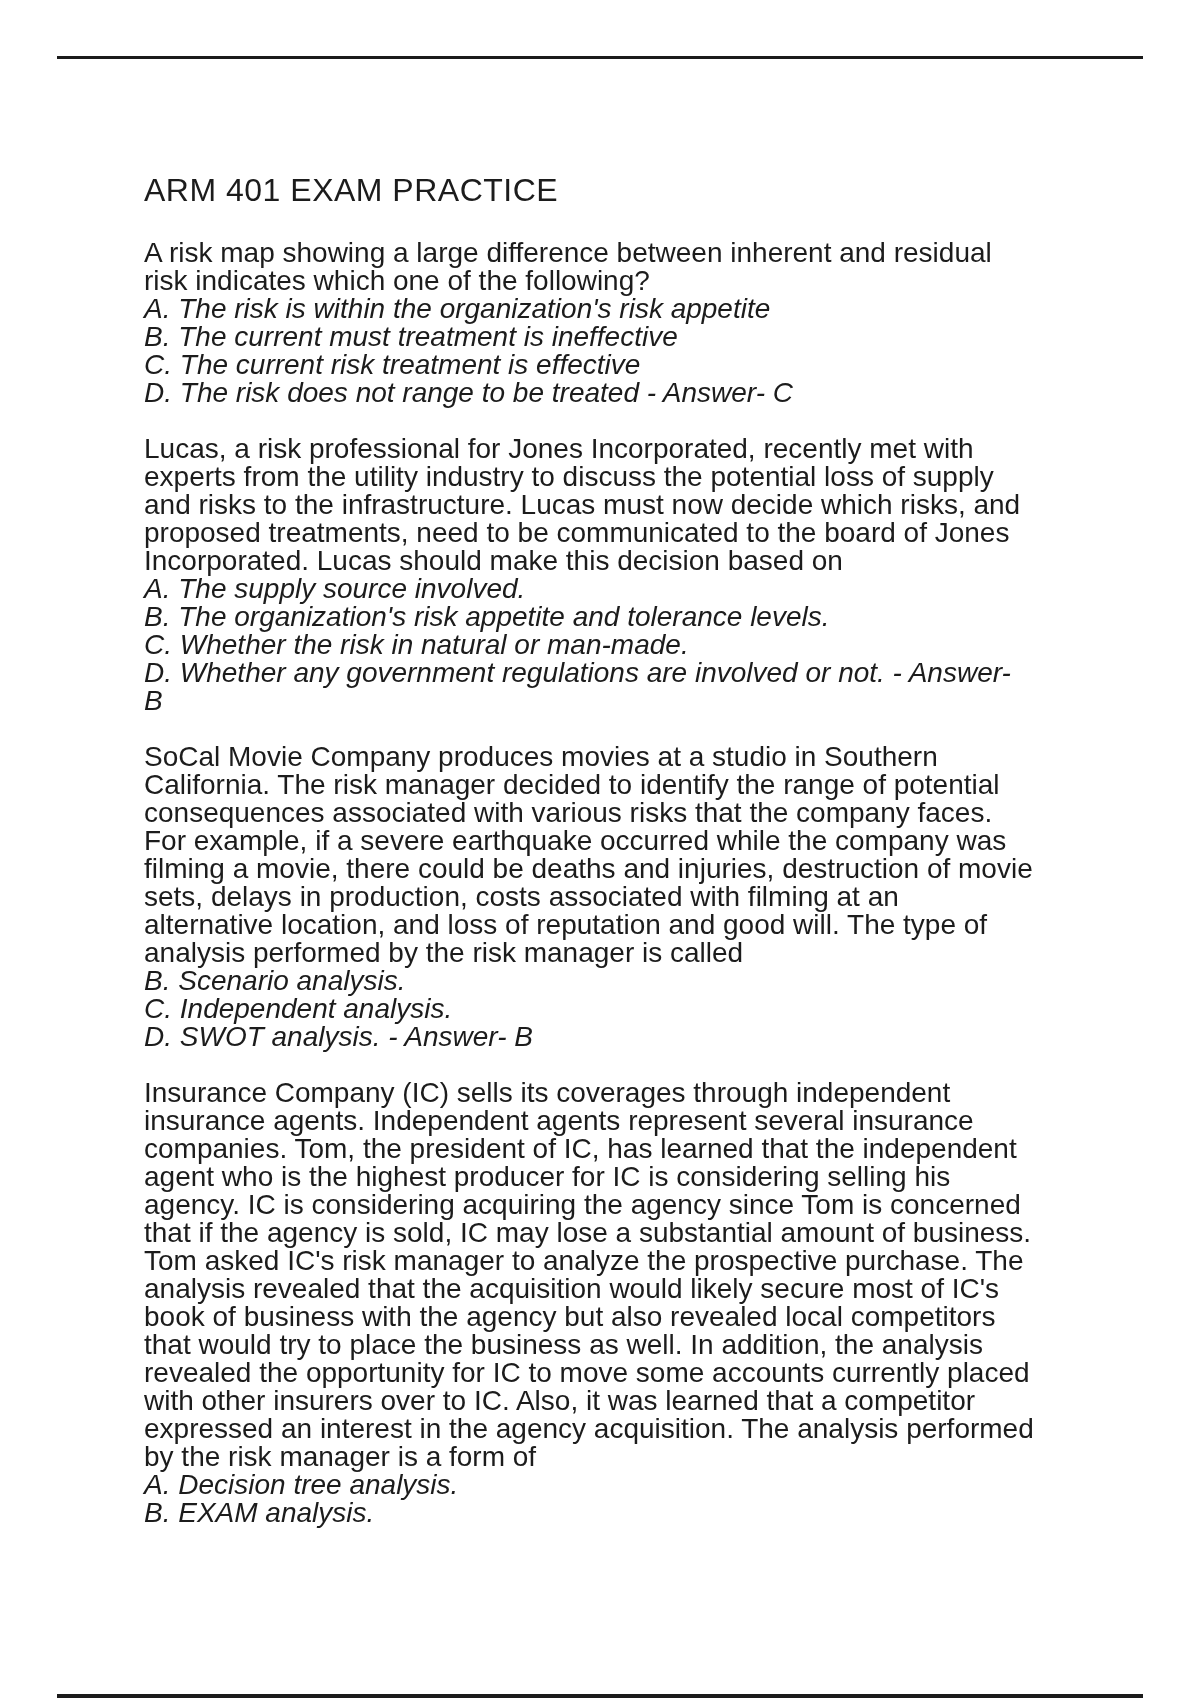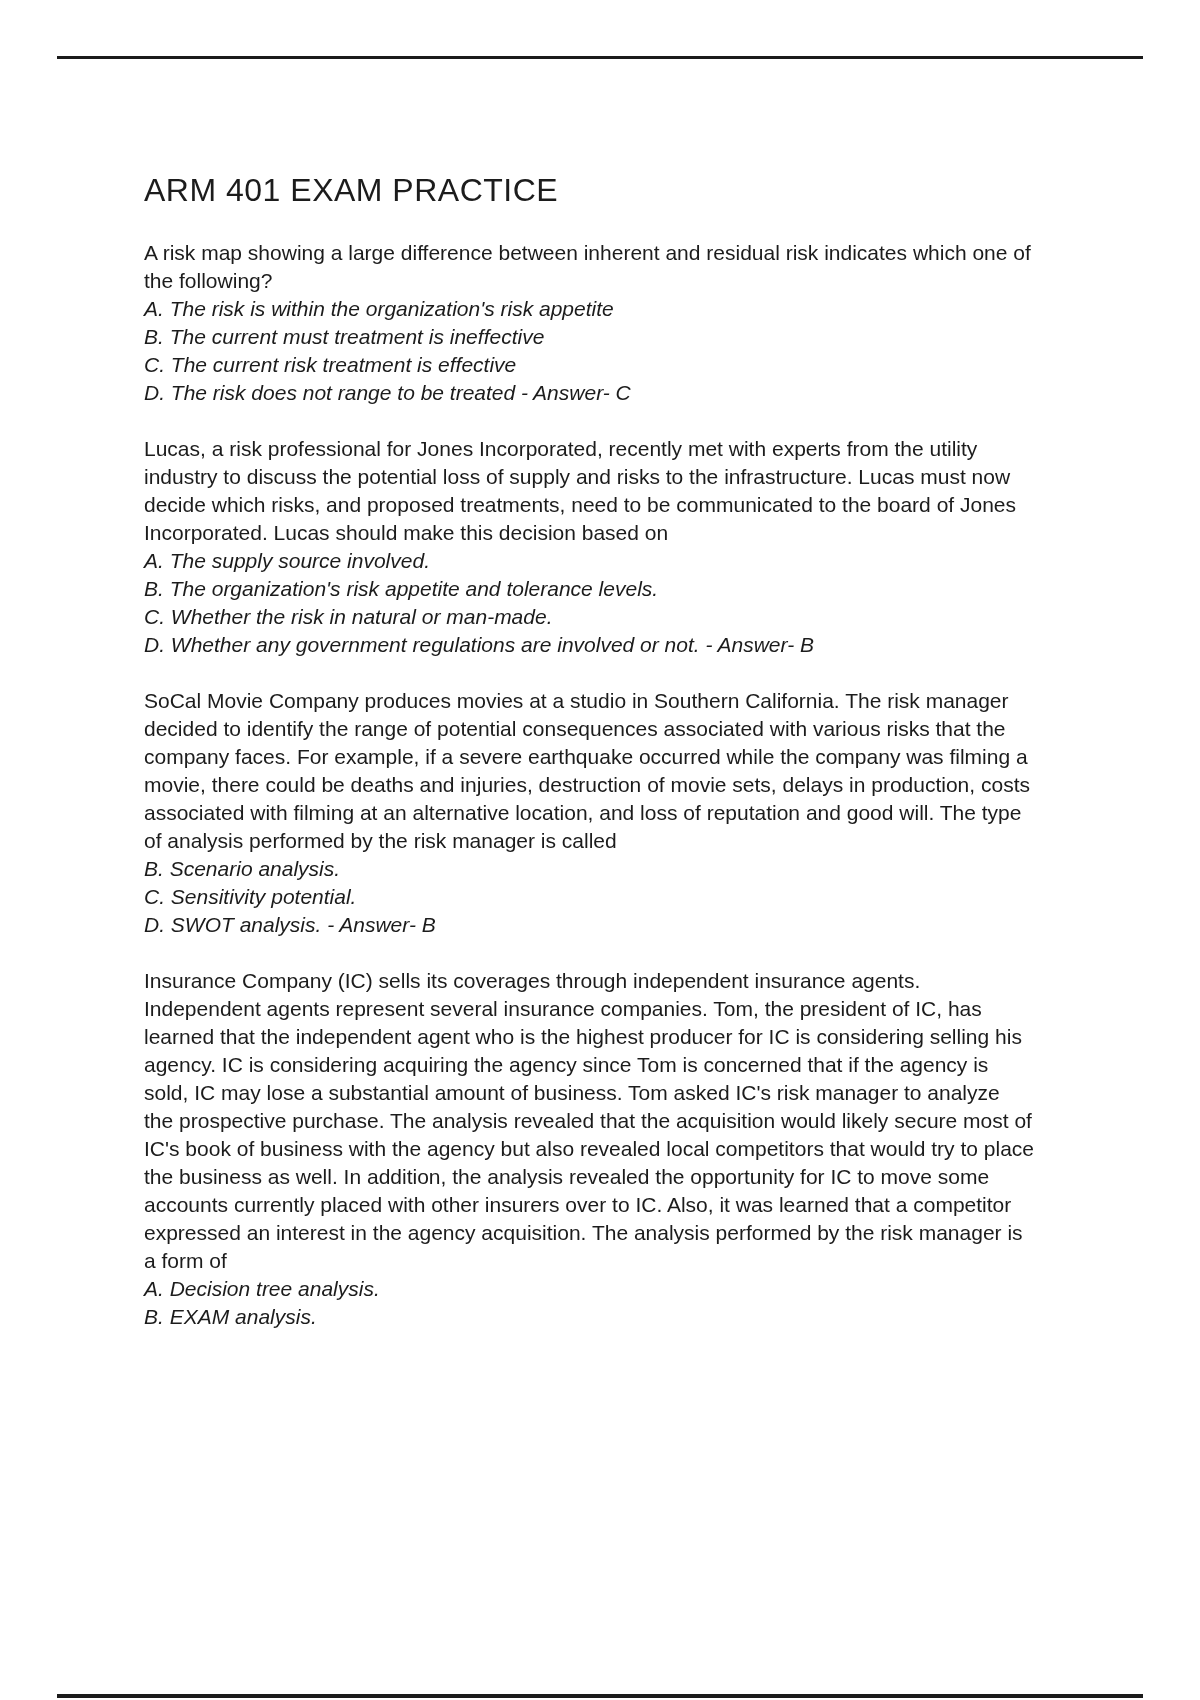--- a/index.html
+++ b/index.html
@@ -39,21 +39,21 @@
   .doc-title {
     margin: 0 0 29px 0;
     font-size: 32px;
     font-weight: 400;
     line-height: 40px;
     letter-spacing: 0.5px;
     color: #1c1c1c;
   }
   .question {
     margin: 0 0 28px 0;
-    font-size: 21px;
+    font-size: 28px;
     line-height: 28px;
   }
   .question:last-child {
     margin-bottom: 0;
   }
   .stem {
     margin: 0;
   }
   .option {
     margin: 0;
@@ -83,21 +83,21 @@
       <p class="stem">Lucas, a risk professional for Jones Incorporated, recently met with experts from the utility industry to discuss the potential loss of supply and risks to the infrastructure. Lucas must now decide which risks, and proposed treatments, need to be communicated to the board of Jones Incorporated. Lucas should make this decision based on</p>
       <div class="option">A. The supply source involved.</div>
       <div class="option">B. The organization's risk appetite and tolerance levels.</div>
       <div class="option">C. Whether the risk in natural or man-made.</div>
       <div class="option">D. Whether any government regulations are involved or not. - Answer- B</div>
     </div>
 
     <div class="question">
       <p class="stem">SoCal Movie Company produces movies at a studio in Southern California. The risk manager decided to identify the range of potential consequences associated with various risks that the company faces. For example, if a severe earthquake occurred while the company was filming a movie, there could be deaths and injuries, destruction of movie sets, delays in production, costs associated with filming at an alternative location, and loss of reputation and good will. The type of analysis performed by the risk manager is called</p>
       <div class="option">B. Scenario analysis.</div>
-      <div class="option">C. Sensitivity potential.</div>
+      <div class="option">C. Independent analysis.</div>
       <div class="option">D. SWOT analysis. - Answer- B</div>
     </div>
 
     <div class="question">
       <p class="stem">Insurance Company (IC) sells its coverages through independent insurance agents. Independent agents represent several insurance companies. Tom, the president of IC, has learned that the independent agent who is the highest producer for IC is considering selling his agency. IC is considering acquiring the agency since Tom is concerned that if the agency is sold, IC may lose a substantial amount of business. Tom asked IC's risk manager to analyze the prospective purchase. The analysis revealed that the acquisition would likely secure most of IC's book of business with the agency but also revealed local competitors that would try to place the business as well. In addition, the analysis revealed the opportunity for IC to move some accounts currently placed with other insurers over to IC. Also, it was learned that a competitor expressed an interest in the agency acquisition. The analysis performed by the risk manager is a form of</p>
       <div class="option">A. Decision tree analysis.</div>
       <div class="option">B. EXAM analysis.</div>
     </div>
 
   </div>

